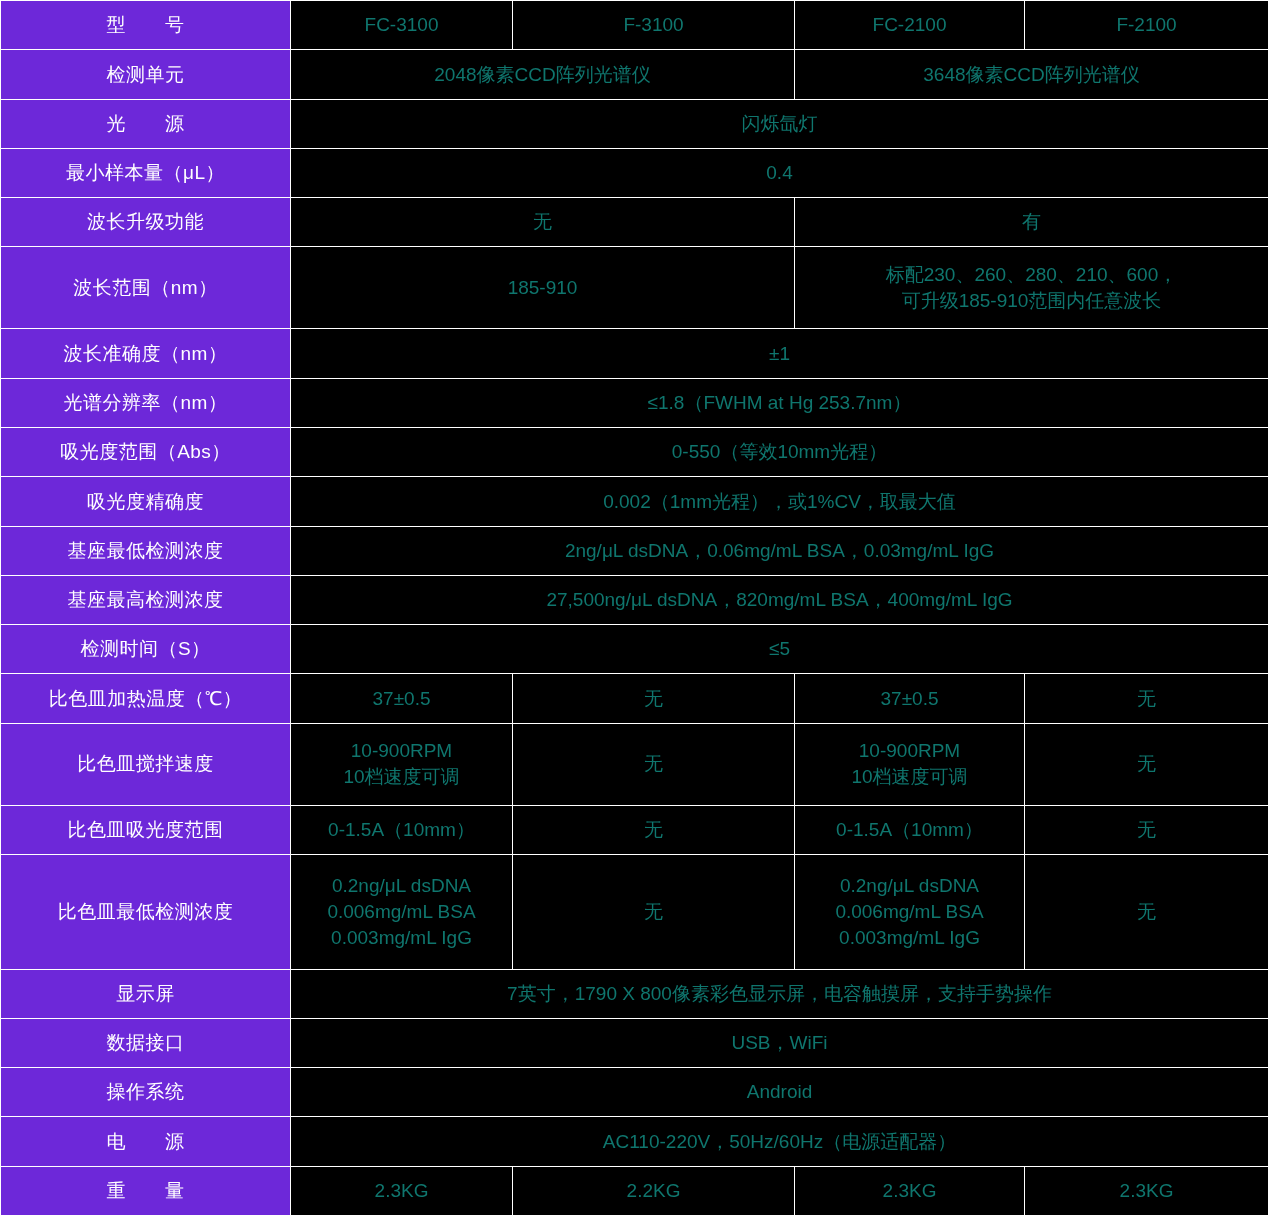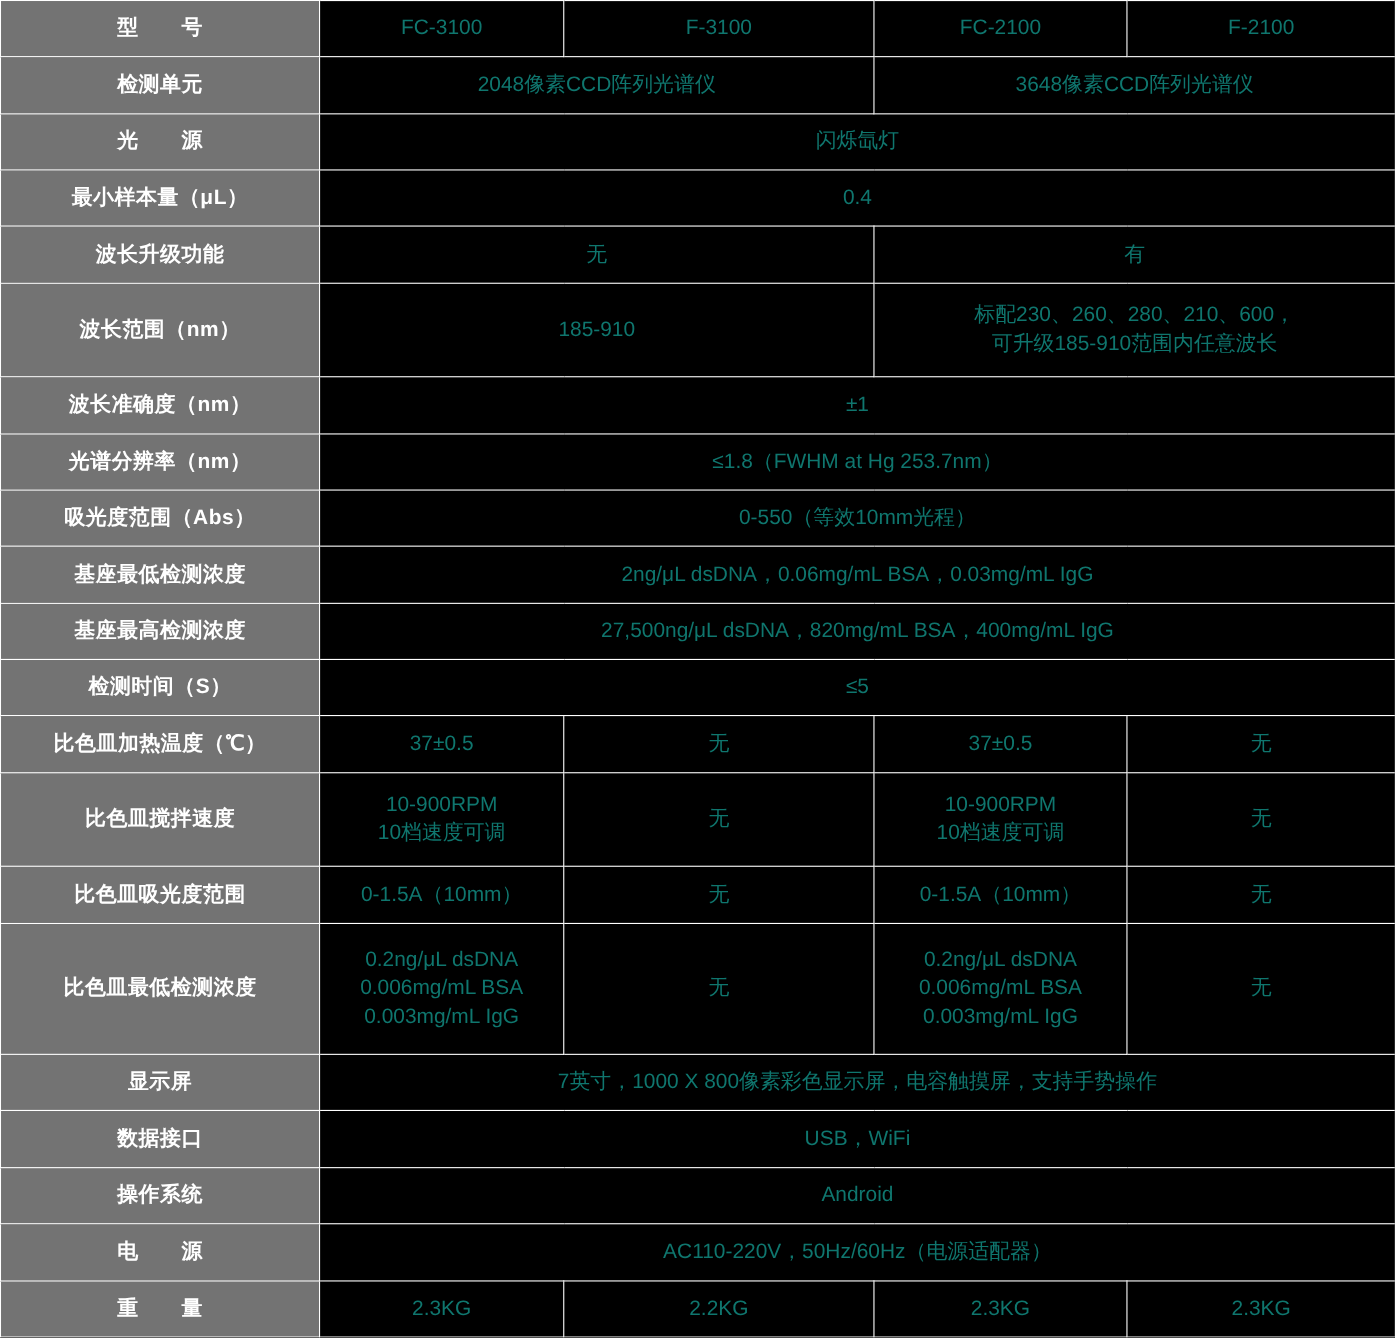--- a/index.html
+++ b/index.html
@@ -23,23 +23,23 @@
   table.spec td {
     border: 1px solid #ffffff;
     text-align: center;
     vertical-align: middle;
     font-size: 19px;
     line-height: 1.35;
     padding: 6px 4px;
     white-space: pre-line;
   }
   td.label {
-    background: #737373;
+    background: #6d28d9;
     color: #ffffff;
-    font-weight: bold;
+    font-weight: normal;
     text-align: left;
     padding-left: 14px;
     font-size: 19px;
     letter-spacing: 0.5px;
   }
   td.val {
     background: #000000;
     color: #0f766e;
     font-weight: normal;
   }
@@ -98,20 +98,24 @@
       </tr>
       <tr>
         <td class="label">光谱分辨率（nm）</td>
         <td class="val" colspan="4">≤1.8（FWHM at Hg 253.7nm）</td>
       </tr>
       <tr>
         <td class="label">吸光度范围（Abs）</td>
         <td class="val" colspan="4">0-550（等效10mm光程）</td>
       </tr>
       <tr>
+        <td class="label">吸光度精确度</td>
+        <td class="val" colspan="4">0.002（1mm光程），或1%CV，取最大值</td>
+      </tr>
+      <tr>
         <td class="label">基座最低检测浓度</td>
         <td class="val" colspan="4">2ng/μL dsDNA，0.06mg/mL BSA，0.03mg/mL IgG</td>
       </tr>
       <tr>
         <td class="label">基座最高检测浓度</td>
         <td class="val" colspan="4">27,500ng/μL dsDNA，820mg/mL BSA，400mg/mL IgG</td>
       </tr>
       <tr>
         <td class="label">检测时间（S）</td>
         <td class="val" colspan="4">≤5</td>
@@ -145,21 +149,21 @@
 0.006mg/mL BSA
 0.003mg/mL IgG</td>
         <td class="val">无</td>
         <td class="val">0.2ng/μL dsDNA
 0.006mg/mL BSA
 0.003mg/mL IgG</td>
         <td class="val">无</td>
       </tr>
       <tr>
         <td class="label">显示屏</td>
-        <td class="val" colspan="4">7英寸，1000 X 800像素彩色显示屏，电容触摸屏，支持手势操作</td>
+        <td class="val" colspan="4">7英寸，1790 X 800像素彩色显示屏，电容触摸屏，支持手势操作</td>
       </tr>
       <tr>
         <td class="label">数据接口</td>
         <td class="val" colspan="4">USB，WiFi</td>
       </tr>
       <tr>
         <td class="label">操作系统</td>
         <td class="val" colspan="4">Android</td>
       </tr>
       <tr>

